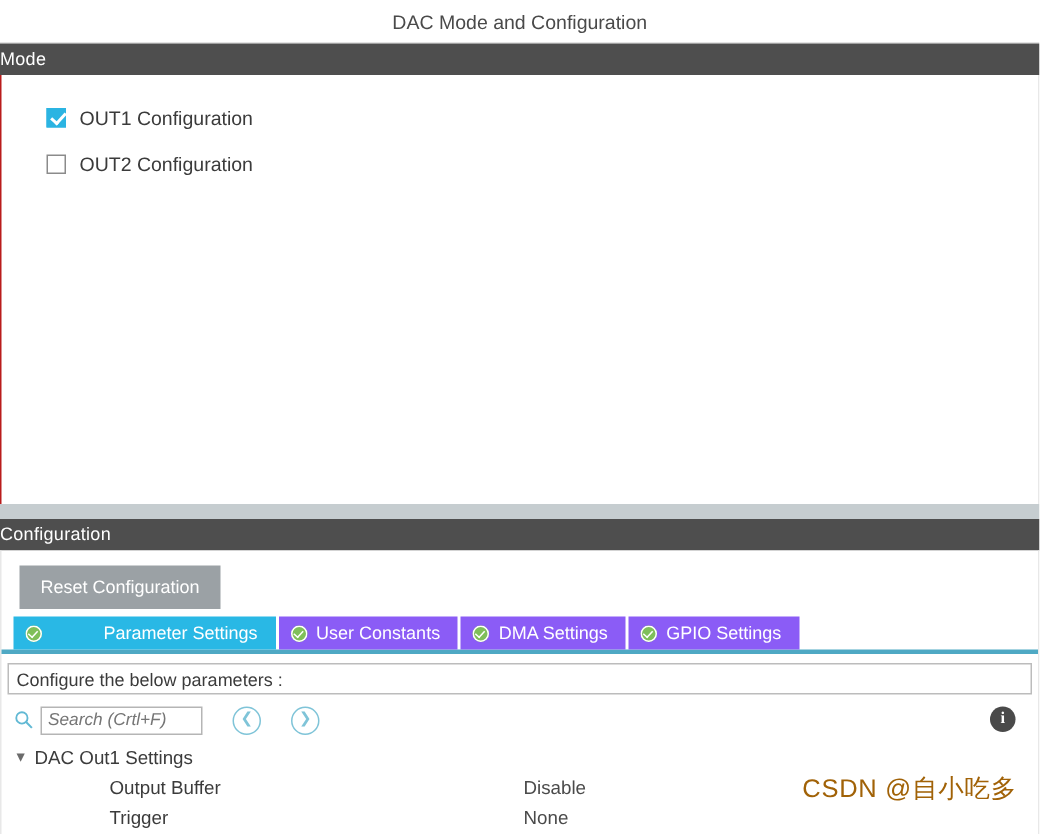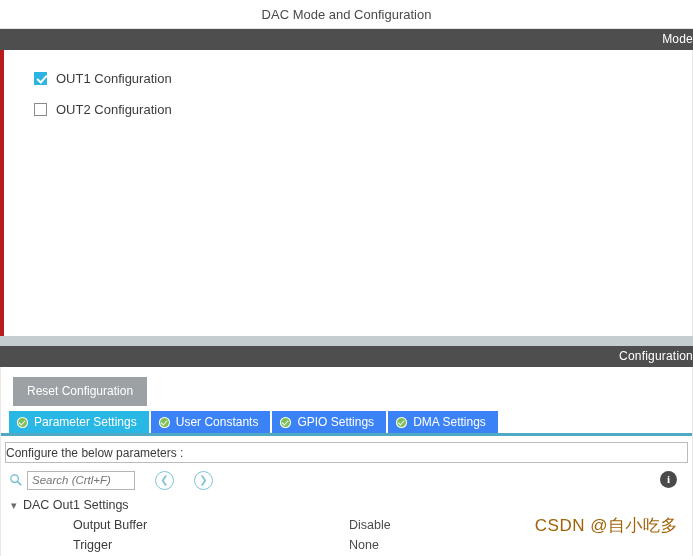--- a/index.html
+++ b/index.html
@@ -38,31 +38,31 @@
     border-bottom: 1px solid #e3e3e3;
     box-sizing: border-box;
   }
 
   
   .section-bar {
     height: 21px;
     line-height: 21px;
     background: #4e4e4e;
     color: #ffffff;
-    text-align: right;
+    text-align: left;
     font-size: 12px;
     letter-spacing: .2px;
   }
 
   
   .mode-panel {
     flex: 0 0 auto;
     height: 286px;
     background: #ffffff;
-    border-left: 4px solid #b91c1c;
+    border-left: 1px solid #b91c1c;
     border-right: 1px solid #e8e8e8;
     box-sizing: border-box;
     padding: 14px 0 6px 30px;
   }
   .check-row {
     display: flex;
     align-items: center;
     height: 28px;
     margin-bottom: 3px;
   }
@@ -137,27 +137,28 @@
     border-bottom: 3px solid #4fa9c4;
     box-sizing: content-box;
   }
   .tab {
     display: flex;
     align-items: center;
     height: 22px;
     padding: 0 12px 0 8px;
     font-size: 12px;
     color: #ffffff;
-    background: #3b82f6;
+    background: #8b5cf6;
     margin-right: 2px;
     cursor: pointer;
     white-space: nowrap;
   }
   .tab.active {
     background: #29b8e5;
+    gap: 35px;
   }
   .tab-ico {
     width: 11px;
     height: 11px;
     border-radius: 50%;
     background: #7fbf5a;
     margin-right: 6px;
     position: relative;
     flex: 0 0 auto;
     box-shadow: inset 0 0 0 1px #ffffff;
@@ -175,20 +176,21 @@
   }
 
   
   .configure-bar {
     margin: 6px 4px 0 4px;
     height: 21px;
     line-height: 21px;
     border: 1px solid #bcbcbc;
     font-size: 12px;
     color: #3b3b3b;
+    padding-left: 5px;
     box-sizing: border-box;
     background: #ffffff;
   }
 
   
   .search-row {
     display: flex;
     align-items: center;
     height: 30px;
     padding: 0 8px 0 8px;
@@ -325,25 +327,25 @@
       <div class="tab active">
         <span class="tab-ico"></span>
         <span>Parameter Settings</span>
       </div>
       <div class="tab">
         <span class="tab-ico"></span>
         <span>User Constants</span>
       </div>
       <div class="tab">
         <span class="tab-ico"></span>
-        <span>GPIO Settings</span>
+        <span>DMA Settings</span>
       </div>
       <div class="tab">
         <span class="tab-ico"></span>
-        <span>DMA Settings</span>
+        <span>GPIO Settings</span>
       </div>
     </div>
 
     <div class="configure-bar">Configure the below parameters :</div>
 
     <div class="search-row">
       <svg class="mag" viewBox="0 0 16 16">
         <circle cx="6.4" cy="6.4" r="4.3" fill="none" stroke="#62b9d4" stroke-width="1.4"></circle>
         <line x1="9.6" y1="9.6" x2="14" y2="14" stroke="#62b9d4" stroke-width="1.6"></line>
       </svg>

